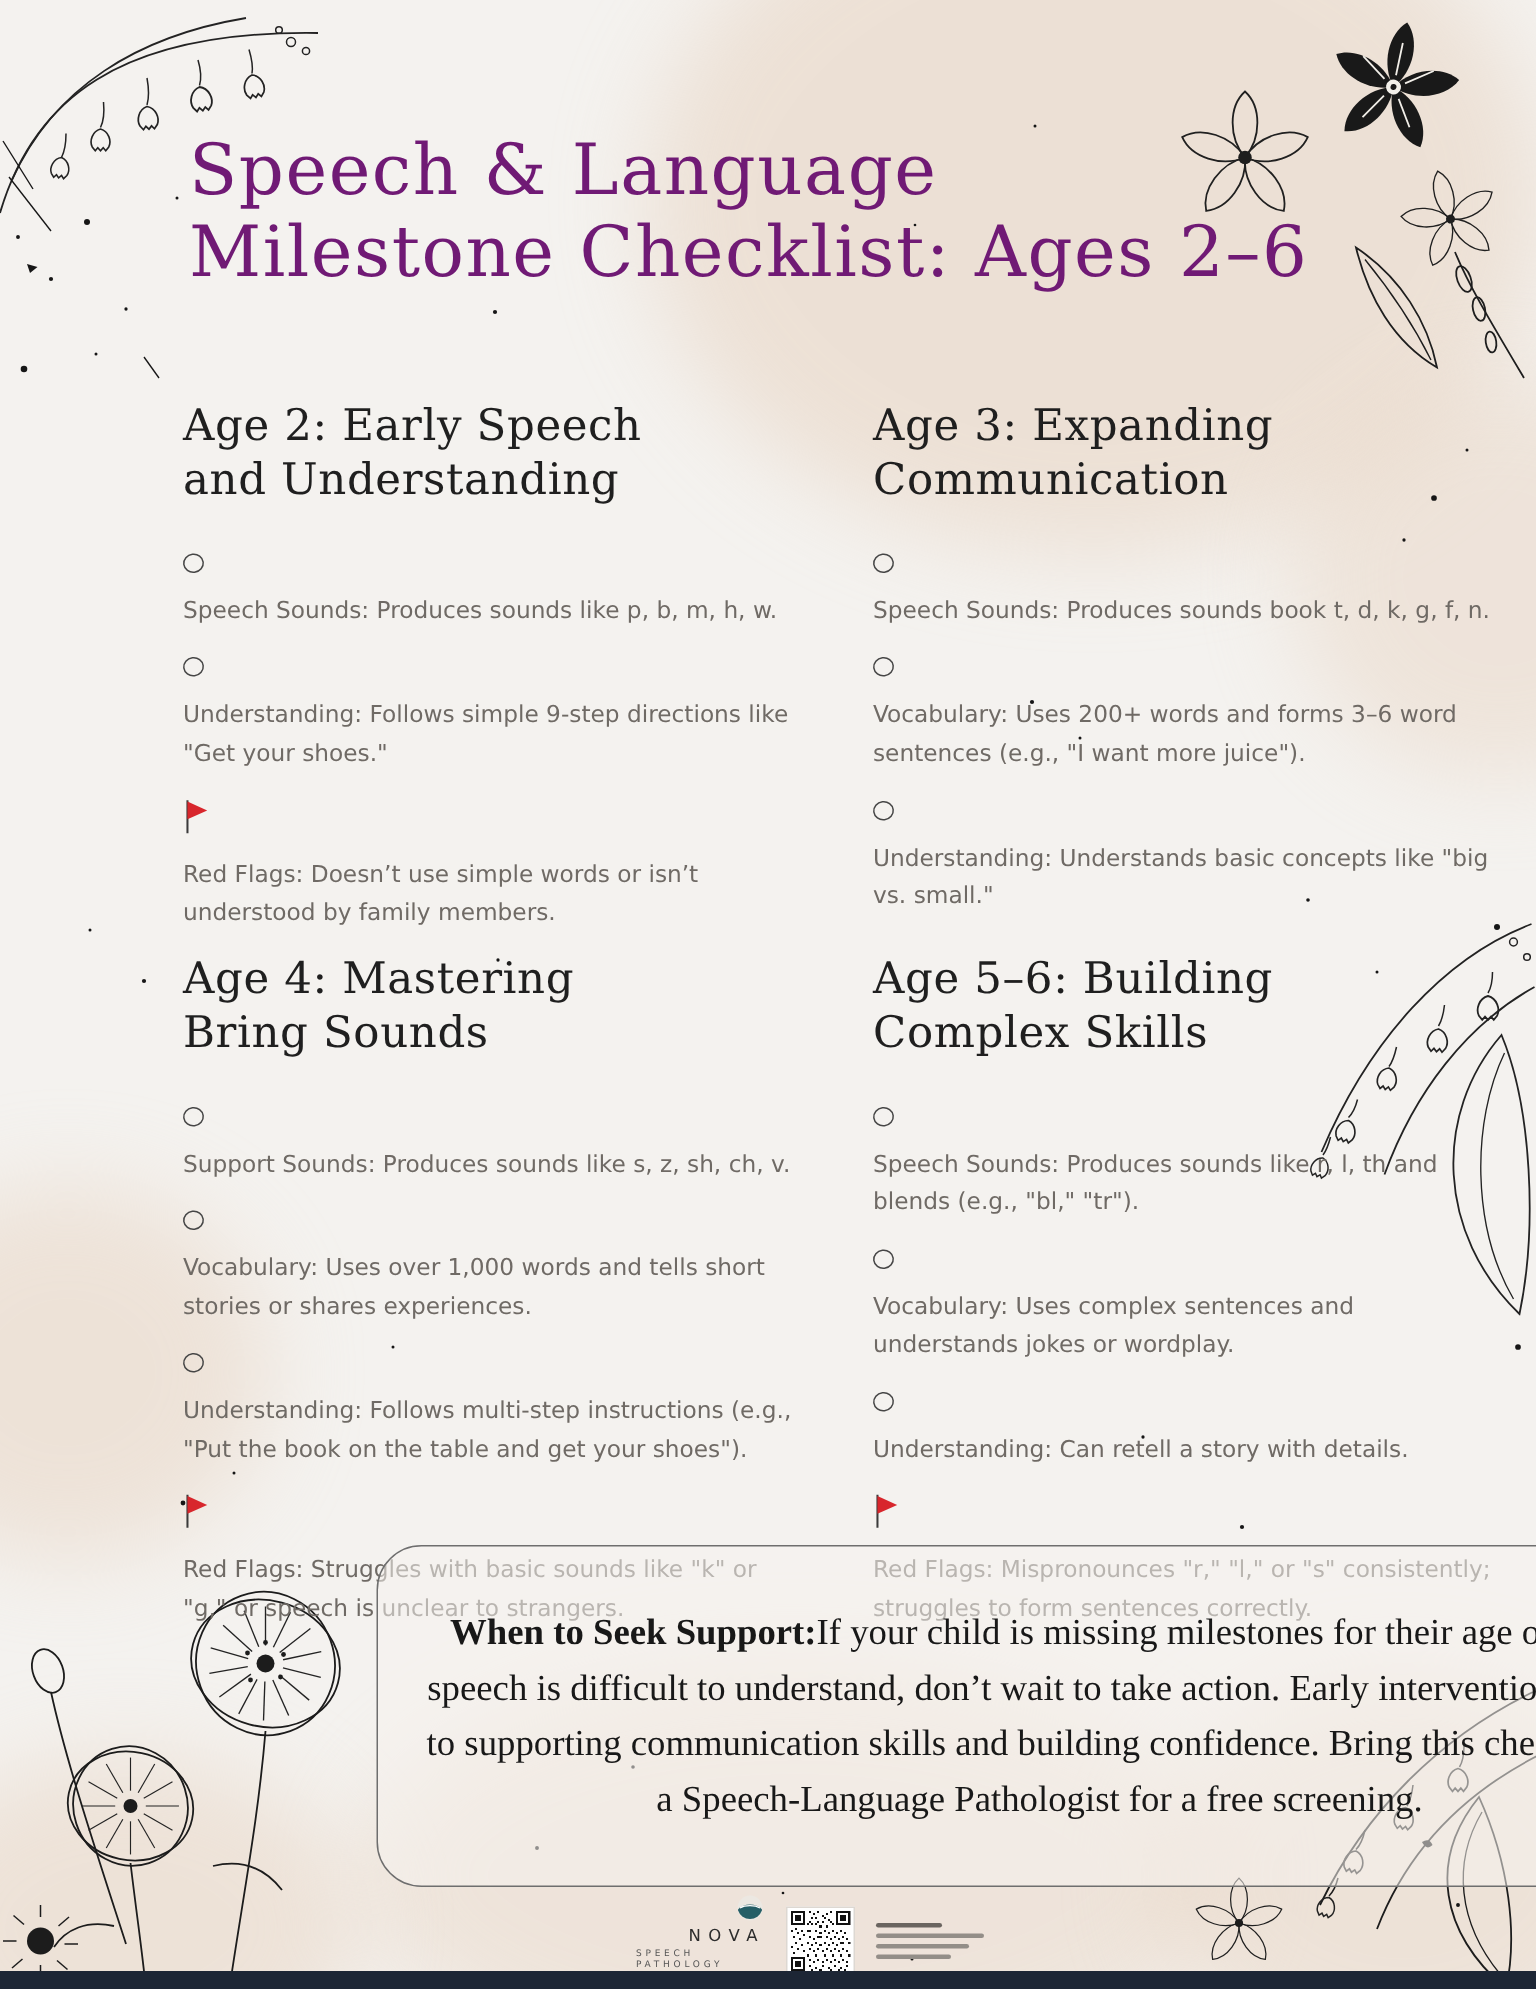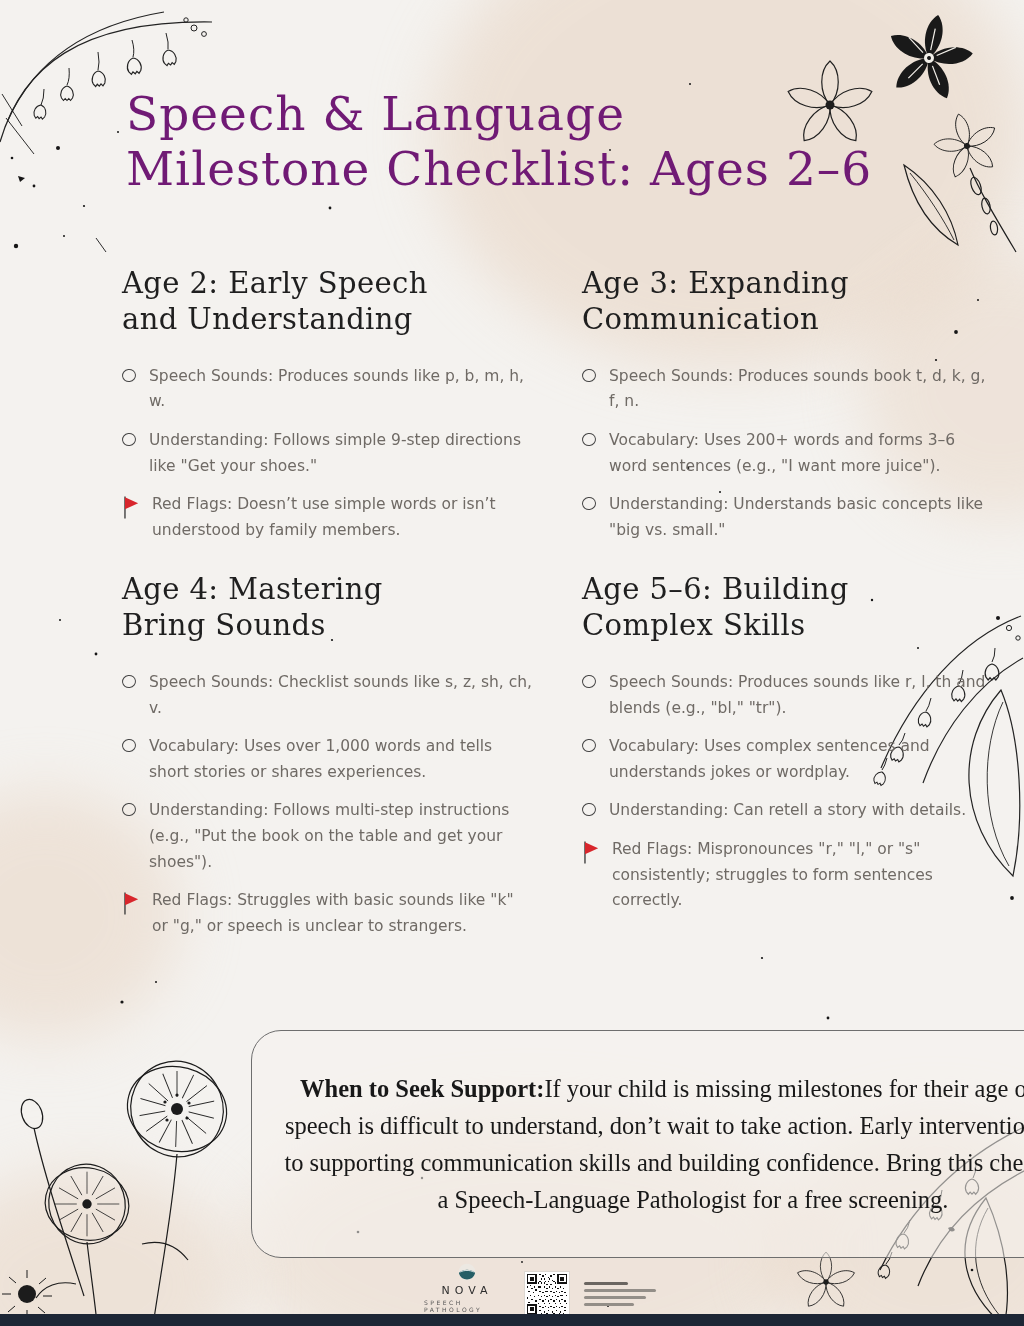--- a/index.html
+++ b/index.html
@@ -29,43 +29,43 @@
   .p-out{fill:none;stroke:var(--line-ink);stroke-width:1.2;}
   .p-dark{fill:#191919;stroke:none;}
 
   
   .title{position:absolute;left:126px;top:86px;z-index:2;font-family:"DejaVu Serif",serif;font-weight:400;
          font-size:47px;line-height:1.18;letter-spacing:1px;color:#701a75;}
   .title span{display:block;}
 
   
   .grid{position:absolute;left:122px;top:266px;width:880px;z-index:2;display:grid;
-        grid-template-columns:460px 420px;row-gap:16px;}
+        grid-template-columns:460px 420px;}
   .milestone-section{width:412px;}
   .milestone-section h2{font-family:"DejaVu Serif",serif;font-weight:400;font-size:29px;line-height:1.24;
         letter-spacing:.4px;color:var(--heading-text);max-width:345px;margin-bottom:26px;}
   .milestone-section ul{list-style:none;}
-  .item{display:flex;gap:13px;margin-bottom:13px;font-size:15.5px;line-height:1.65;color:var(--body-text);}
+  .item{display:flex;gap:13px;margin-bottom:13px;font-size:15.5px;line-height:1.65;color:var(--body-text);flex-direction:column;}
   .circle-icon{flex:0 0 auto;width:14px;height:13px;border:1.7px solid #464646;border-radius:50%;
         margin-top:5px;transform:rotate(-7deg);background:transparent;}
   .flag-icon{flex:0 0 auto;width:17px;height:27px;margin-top:2px;}
   .flag-icon svg{width:100%;height:100%;display:block;}
 
   
   .support{position:absolute;left:251px;top:1030px;width:884px;min-height:228px;z-index:2;
         border:1.6px solid #6e6e6e;border-radius:30px;padding:14px 26px;
         background:rgba(246,243,239,.55);display:flex;align-items:center;justify-content:center;}
   .support p{font-family:"Liberation Serif","DejaVu Serif",serif;font-size:24.5px;line-height:1.52;
         color:#181818;text-align:center;}
   .support strong{font-weight:700;}
 
   
   .footer{position:absolute;left:0;top:1262px;width:100%;z-index:2;display:flex;justify-content:center;
         align-items:center;gap:14px;transform:translateX(28px);}
-  .logo{display:flex;flex-direction:column;align-items:center;width:86px;}
+  .logo{display:flex;flex-direction:column;align-items:flex-end;width:86px;}
   .brand-name{font-size:11px;letter-spacing:5px;color:#2d2d2d;margin-top:2px;}
   .brand-sub{font-size:6px;letter-spacing:2.5px;color:#555;margin-top:2px;}
   .brand-sub2{font-size:5px;letter-spacing:2px;color:#979289;margin-top:1px;}
   .logo-url{width:64px;height:2.5px;background:#b3aea8;margin-top:3px;border-radius:2px;}
   .qr{width:46px;height:46px;background:#fff;padding:2px;border:1px solid #ddd8d2;}
   .qr svg{width:100%;height:100%;display:block;}
   .fineprint{display:flex;flex-direction:column;gap:4px;}
   .fp-line{height:3px;border-radius:2px;background:#938e88;}
   .fp-1{width:44px;background:#6a6560;}
   .fp-2{width:72px;}
@@ -363,21 +363,21 @@
             <span class="item-text">Understanding: Understands basic concepts like "big vs. small."</span>
           </li>
         </ul>
     </section>
 
     <section class="milestone-section">
       <h2>Age 4: Mastering Bring Sounds</h2>
       <ul>
           <li class="item check">
             <span class="circle-icon"></span>
-            <span class="item-text">Speech Sounds: Checklist sounds like s, z, sh, ch, v.</span>
+            <span class="item-text">Support Sounds: Produces sounds like s, z, sh, ch, v.</span>
           </li>
           <li class="item check">
             <span class="circle-icon"></span>
             <span class="item-text">Vocabulary: Uses over 1,000 words and tells short stories or shares experiences.</span>
           </li>
           <li class="item check">
             <span class="circle-icon"></span>
             <span class="item-text">Understanding: Follows multi-step instructions (e.g., "Put the book on the table and get your shoes").</span>
           </li>
           <li class="item flag">

